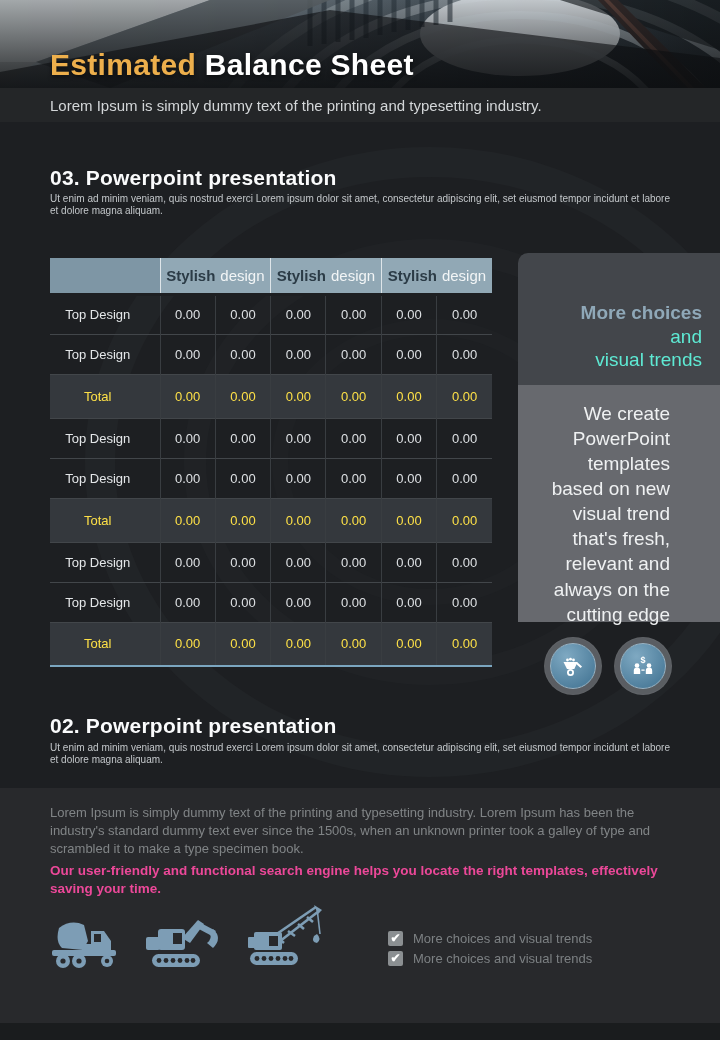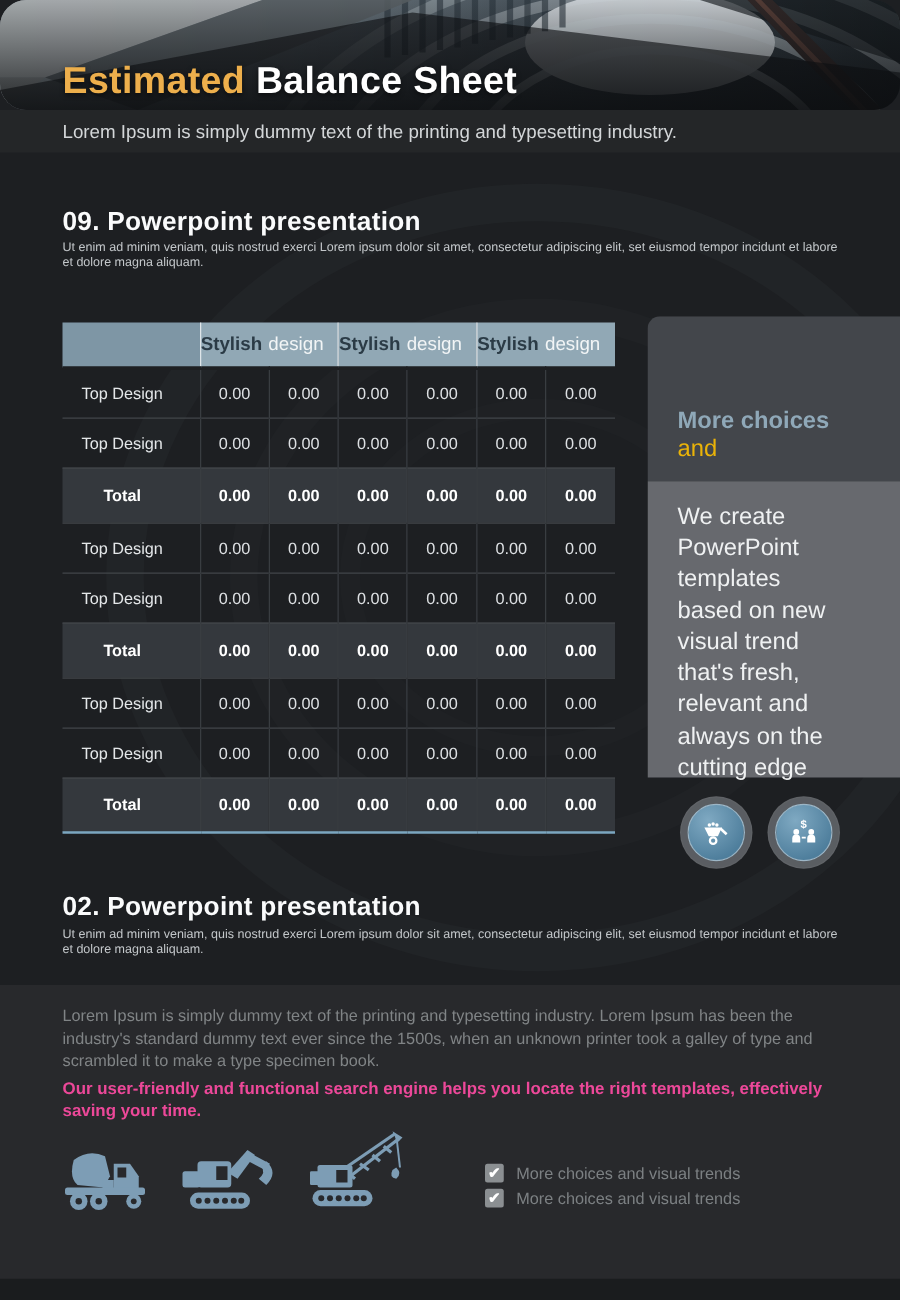--- a/index.html
+++ b/index.html
@@ -4,21 +4,21 @@
 <style>
   * { margin:0; padding:0; box-sizing:border-box; }
   html,body { background:#101214; }
   .page {
     position:relative; width:720px; height:1040px; margin:0 auto;
     background:#1d1f22; overflow:hidden;
     font-family:"Liberation Sans", sans-serif;
     -webkit-font-smoothing:antialiased;
   }
   
-  .hero { position:absolute; left:0; top:0; width:720px; height:88px; overflow:hidden;border-radius:21px; }
+  .hero { position:absolute; left:0; top:0; width:720px; height:88px; overflow:hidden; }
   .hero svg { position:absolute; inset:0; width:100%; height:100%; }
   .hero-title {
     position:absolute; left:50px; bottom:6px; z-index:3;
     font-size:30px; font-weight:bold; color:#ffffff; letter-spacing:.3px;
     text-shadow:0 2px 4px rgba(0,0,0,.55);
   }
   .hero-title .accent { color:#edaf4c; }
   .subtitle-band {
     position:absolute; left:0; top:88px; width:720px; height:34px;
     background:#242628; display:flex; align-items:center; padding-left:50px;
@@ -38,45 +38,45 @@
   #sec2-heading { top:714px; } #sec2-body { top:742px; }
   
   .balance-table {
     position:absolute; left:50px; top:258px; width:442px;
     border-collapse:collapse; table-layout:fixed;
   }
   .balance-table col.c-label { width:110px; }
   .balance-table thead th {
     height:36px; background:#91a8b5; border-left:1px solid rgba(255,255,255,.7);
     border-bottom:3px solid #1d1f22; font-size:15px; font-weight:normal; color:#f2f5f6;
-    text-align:left; vertical-align:middle;
+    text-align:center; vertical-align:middle;
   }
   .balance-table thead th.blank { background:#7e96a5; border-left:none; }
   .balance-table thead th .hdr-bold { font-weight:bold; color:#2b3b46; margin-right:5px; }
   .balance-table tbody td {
     height:40px; text-align:center; vertical-align:middle;
     color:#dde0e3; font-size:13px;
     border-top:1px solid #42464a; border-left:1px solid #393d41;
   }
   .balance-table tbody td:first-child { border-left:none; text-align:center; padding-right:14px; color:#e4e7e9; }
   .balance-table tbody tr.total td {
-    height:44px; background:#34383d; font-weight:bold; color:#ffffff;
+    height:44px; background:#34383d; font-weight:normal; color:#fde047;
   }
   .balance-table tbody tr:last-child td { border-bottom:2px solid #7ba6c0; }
   
   .side-panel {
     position:absolute; left:518px; top:253px; width:202px; height:444px;
-    border-radius:10px 0 0 10px; overflow:hidden; z-index:2;
+    border-radius:10px 0 0 10px; overflow:hidden; z-index:2;text-align:right;
   }
   .side-top {
     height:132px; background:#43464b; padding:0 18px 14px 24px;
     display:flex; flex-direction:column; justify-content:flex-end;
   }
   .side-top .t1 { color:#8fa8b8; font-size:19px; font-weight:bold; line-height:1.22; }
-  .side-top .t2, .side-top .t3 { color:#eab308; font-size:19px; line-height:1.22; }
+  .side-top .t2, .side-top .t3 { color:#5eead4; font-size:19px; line-height:1.22; }
   .side-bottom { height:237px; background:#67696e; padding:16px 18px 0 24px; }
   .side-bottom .side-text { color:#eff1f2; font-size:19px; line-height:1.32; width:128px; }
   .side-icons { display:flex; gap:12px; margin-top:10px; margin-left:2px; }
   .icon-circle {
     width:46px; height:46px; border-radius:50%;
     background:radial-gradient(circle at 35% 28%, #7fa9c2, #4e7e9c 75%);
     border:1px solid #9db6c6;
     box-shadow:0 0 0 5px rgba(90,93,98,.9), 0 0 0 6px rgba(150,153,158,.55);
     margin:6px; display:flex; align-items:center; justify-content:center;
     cursor:pointer;
@@ -151,21 +151,21 @@
   </div>
 
   <svg class="bg-art" viewBox="0 0 720 666">
     <g fill="none" opacity="0.5">
       <ellipse cx="430" cy="340" rx="330" ry="300" stroke="#26292c" stroke-width="30"></ellipse>
       <ellipse cx="430" cy="340" rx="235" ry="212" stroke="#232629" stroke-width="22"></ellipse>
       <ellipse cx="430" cy="340" rx="150" ry="135" stroke="#212427" stroke-width="16"></ellipse>
     </g>
   </svg>
 
-  <div class="sec-heading" id="sec1-heading">09. Powerpoint presentation</div>
+  <div class="sec-heading" id="sec1-heading">03. Powerpoint presentation</div>
   <div class="sec-body" id="sec1-body">Ut enim ad minim veniam, quis nostrud exerci   Lorem ipsum dolor sit amet, consectetur adipiscing elit, set eiusmod tempor incidunt et labore et dolore magna aliquam.</div>
 
   <table class="balance-table">
     <colgroup>
         <col class="c-label">
         <col>
         <col>
         <col>
         <col>
         <col>
@@ -261,20 +261,21 @@
         <td>0.00</td>
         <td>0.00</td>
       </tr>
     </tbody>
   </table>
 
   <div class="side-panel">
     <div class="side-top">
       <div class="t1">More choices</div>
       <div class="t2">and</div>
+      <div class="t3">visual trends</div>
     </div>
     <div class="side-bottom">
       <div class="side-text">We create PowerPoint templates based on new visual trend that's fresh, relevant and always on the cutting edge</div>
       <div class="side-icons">
         <div class="icon-circle">
           <svg width="24" height="24" viewBox="0 0 24 24">
             <g fill="#ffffff">
               <circle cx="6.5" cy="6" r="1.4"></circle>
                 <circle cx="9.5" cy="5.2" r="1.4"></circle>
                 <circle cx="12.5" cy="6" r="1.4"></circle>

